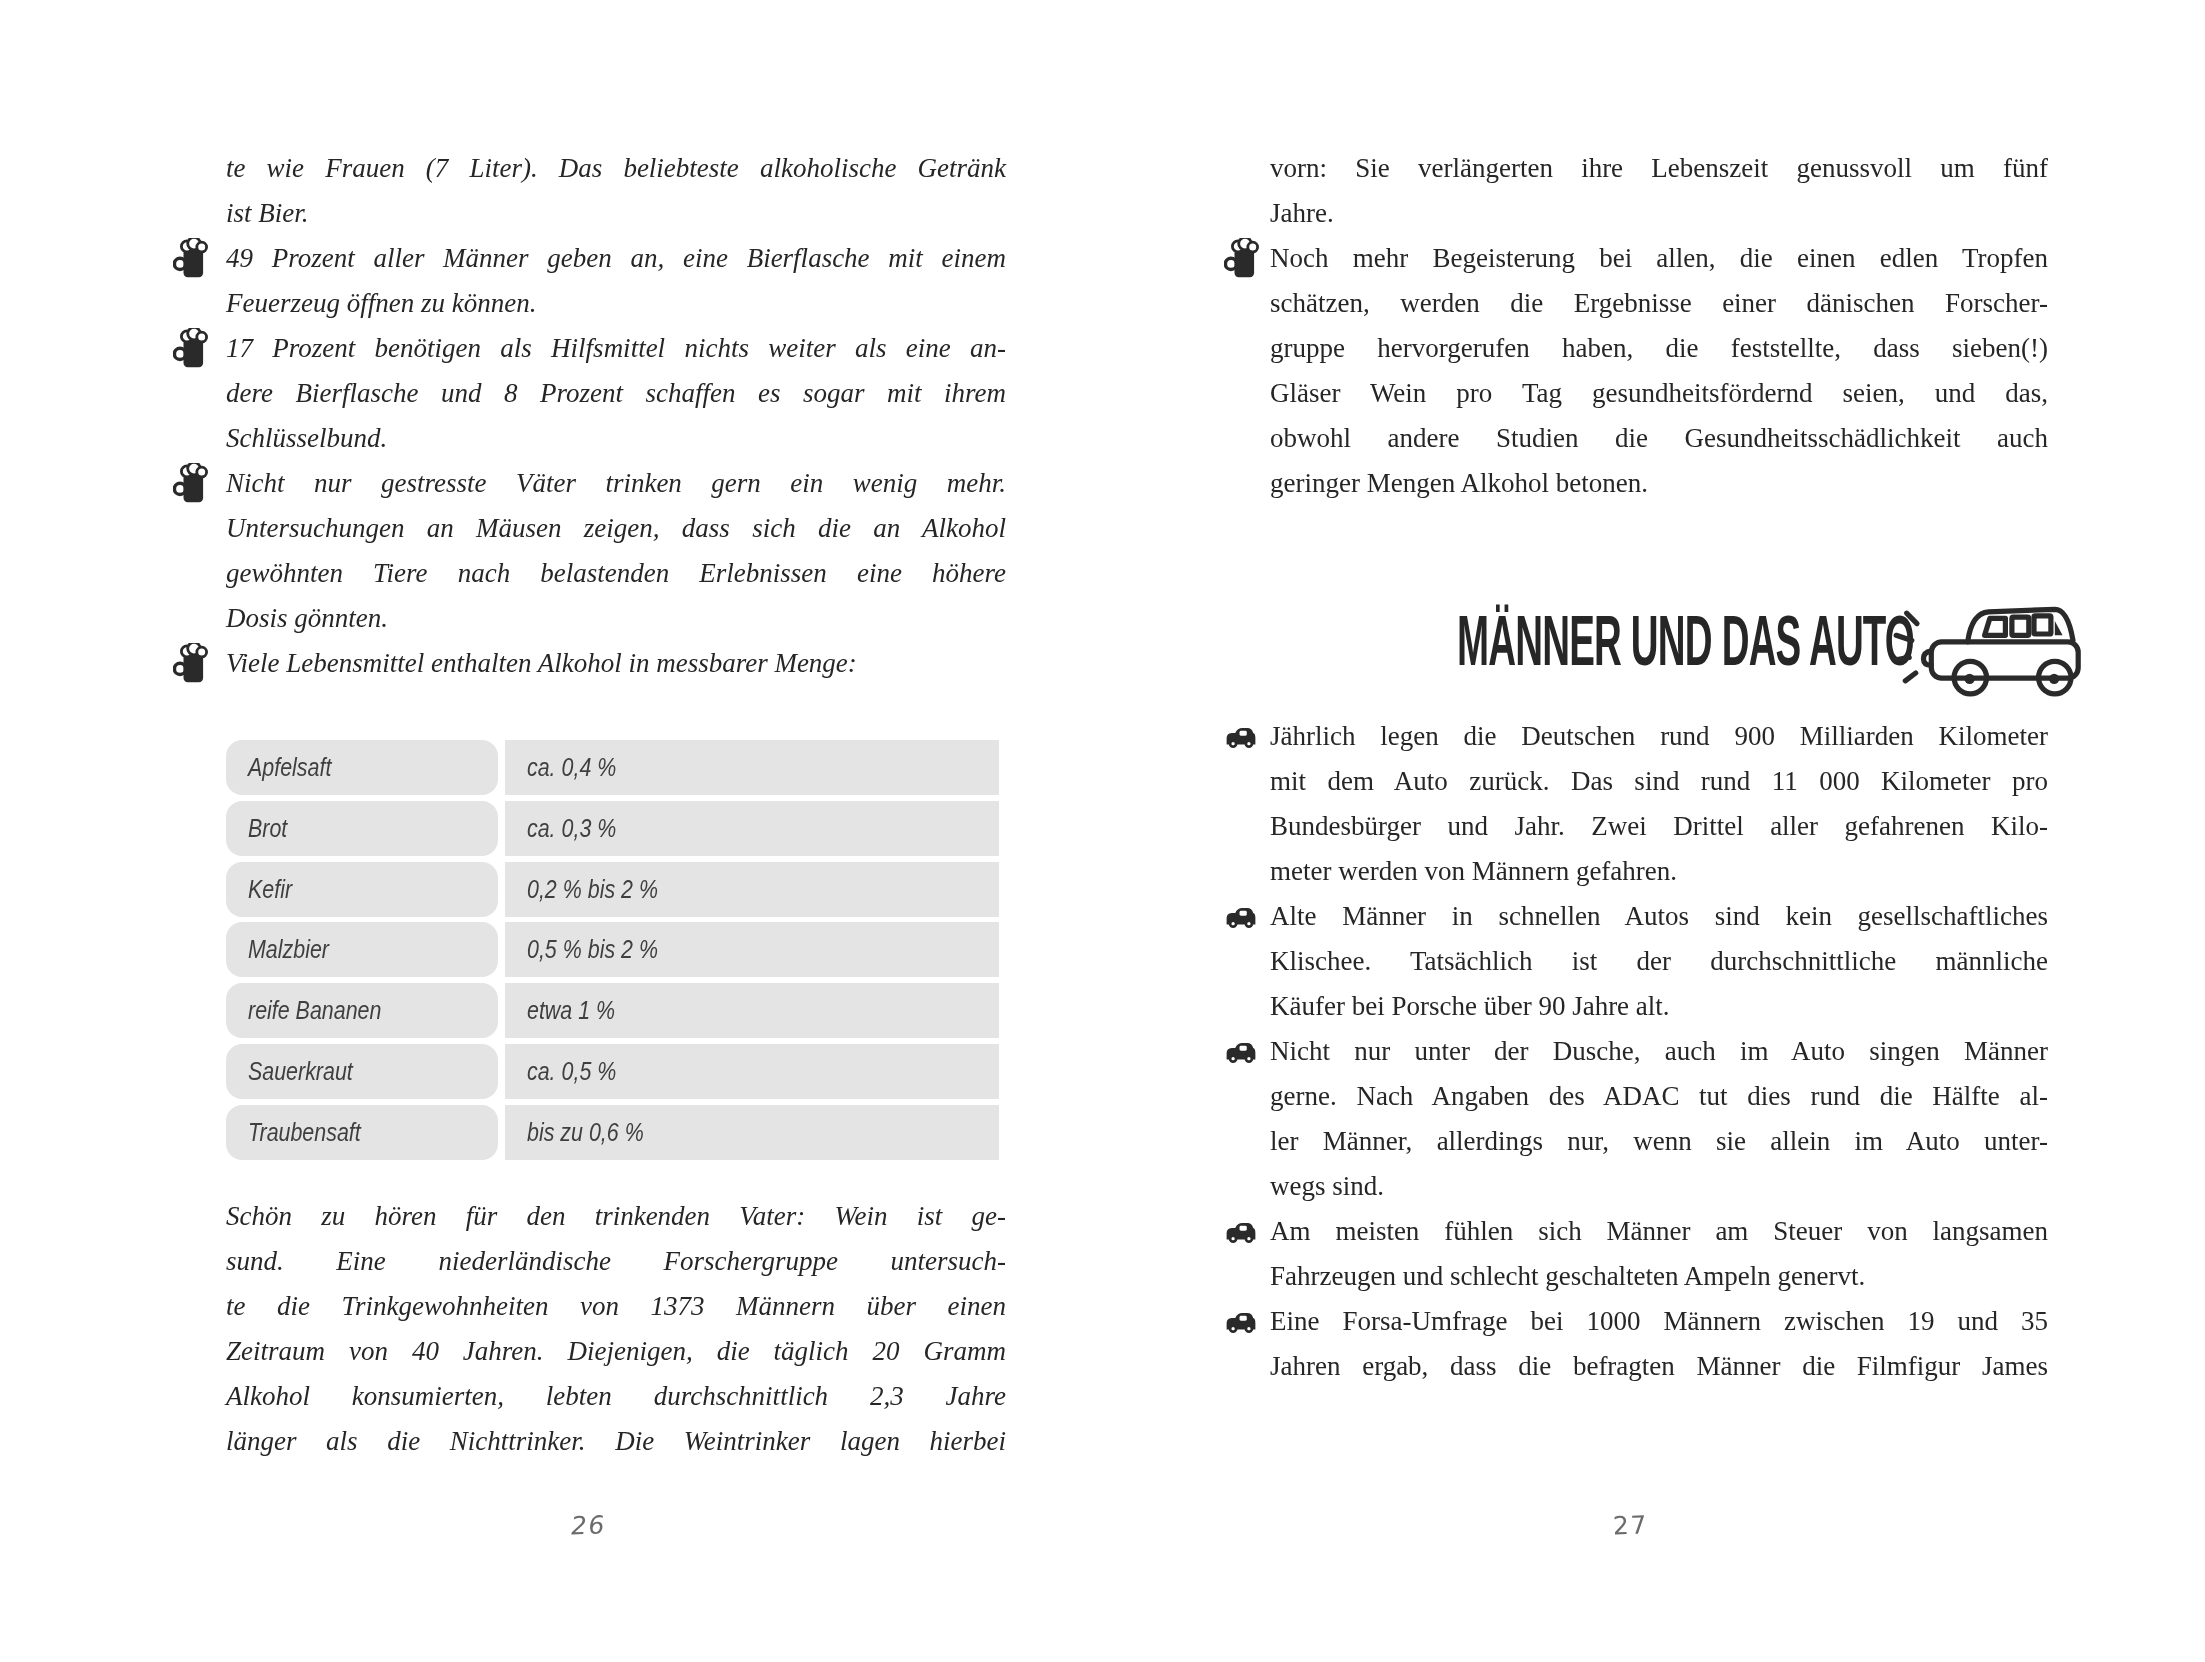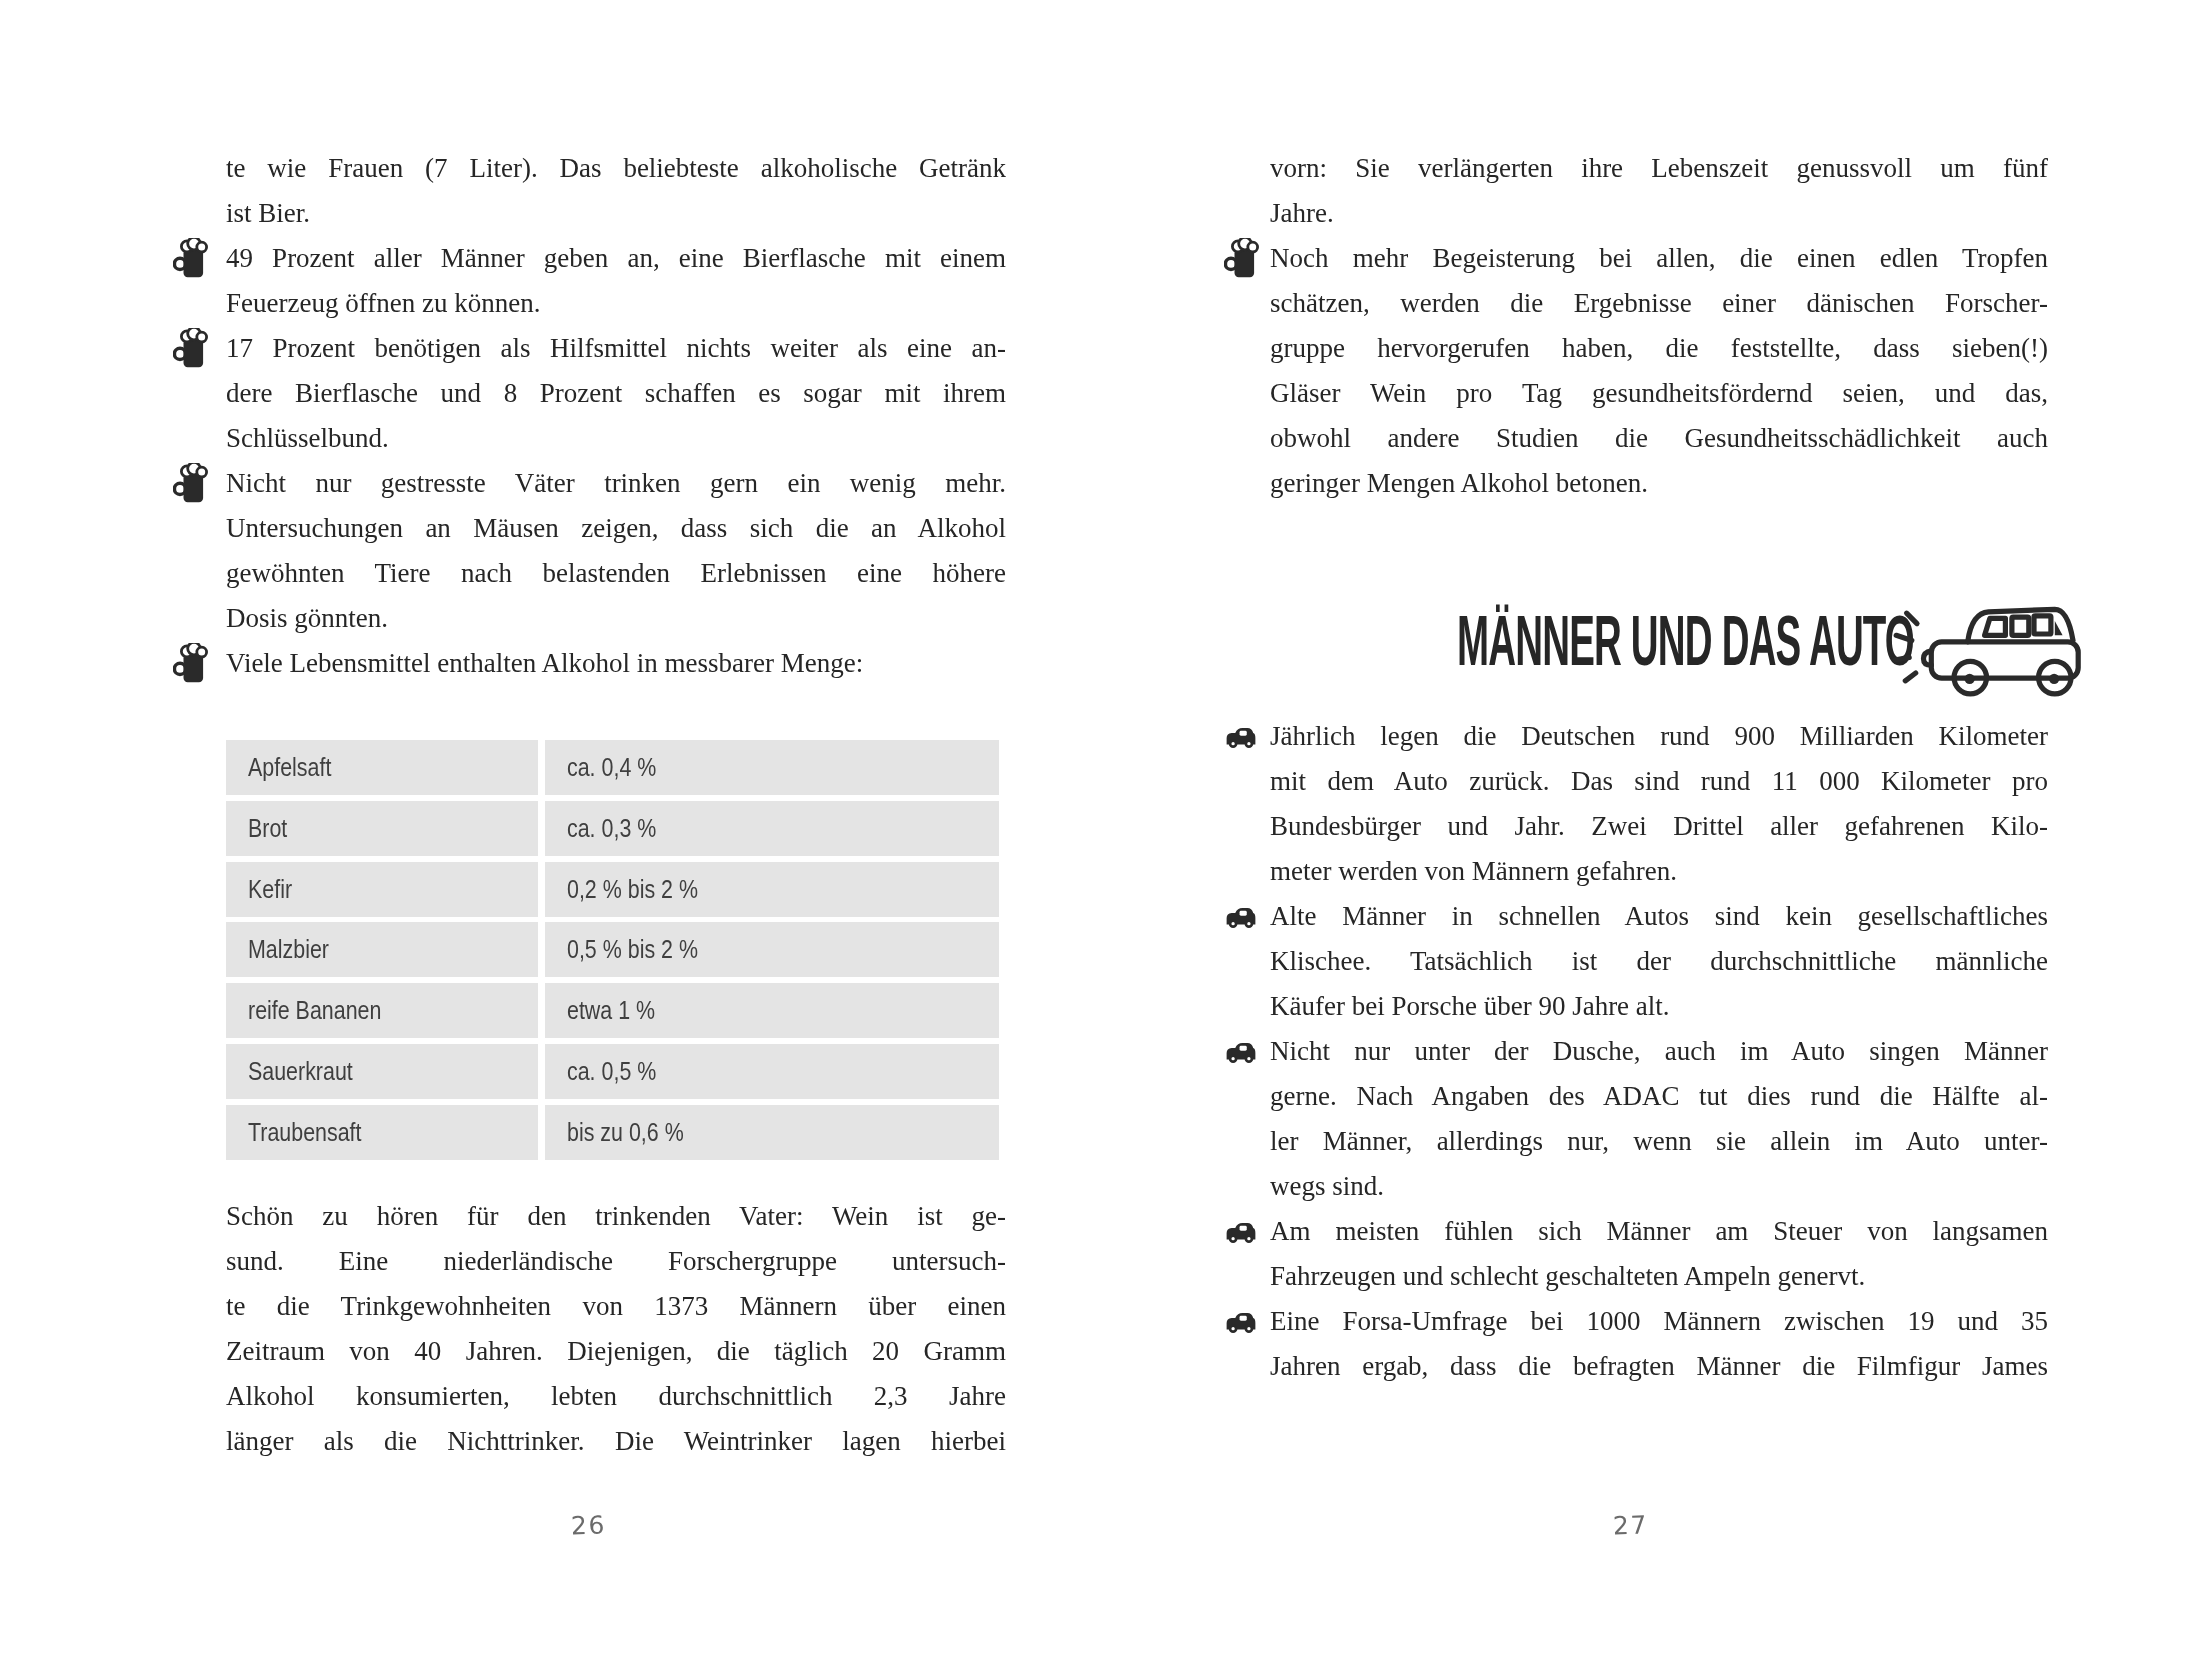--- a/index.html
+++ b/index.html
@@ -1,39 +1,39 @@
 <!DOCTYPE html>
 <html style="font-size:11.7px"><head>
 <meta charset="utf-8">
 <style>
   html,body{margin:0;padding:0;background:#ffffff;}
   .sheet{position:relative;width:2205px;height:1663px;background:#ffffff;
          font-family:"Liberation Serif",serif;color:#262626;overflow:hidden;}
   .page{position:absolute;top:0;height:100%;}
-  .page-left{left:0;width:1103px;}
+  .page-left{left:0;width:1103px;font-style:italic;}
   .page-right{left:1103px;width:1103px;}
 
   .col{position:absolute;top:146px;font-size:27px;line-height:45px;}
   #col-0{left:226px;width:780px;}
   #col-1{left:167px;width:778px;}
 
   .line{text-align:justify;text-align-last:justify;}
   .line.endpara{text-align-last:auto;}
 
   .item{position:relative;}
   .bullet-icon{position:absolute;display:block;top:1.5px;}
   .page-left  .bullet-icon{left:-53px;}
   .page-right .bullet-icon{left:-46px;}
   .bullet-icon.car-icon{top:11px;}
   .bullet-icon svg{display:block;}
 
   .alcohol-table{margin:54px 0 34px 0;width:773px;display:flex;flex-direction:column;gap:5.8px;}
   .trow{display:flex;gap:7.3px;height:55px;}
   .tcell{background:#e4e4e4;display:flex;align-items:center;}
-  .tcell.c1{width:312px;flex:none;}
+  .tcell.c1{width:272px;flex:none;border-radius:16px;}
   .tcell.c2{flex:1;}
   .ctext{font-family:"Liberation Sans",sans-serif;font-size:25.5px;color:#3f3f3f;
          display:inline-block;transform:scaleX(0.84);transform-origin:0 50%;
          margin-left:22px;white-space:nowrap;}
 
   .heading-wrap{position:relative;margin-top:95px;margin-bottom:33px;height:80px;text-align:center;}
   .heading{display:inline-block;font-family:"Liberation Sans",sans-serif;font-weight:700;
            font-size:70px;line-height:80px;letter-spacing:-1.5px;color:#262626;
            transform:scaleX(0.55);transform-origin:50% 50%;white-space:nowrap;}
   .doodle{position:absolute;left:621px;top:-5.8px;width:195px;height:104px;}

